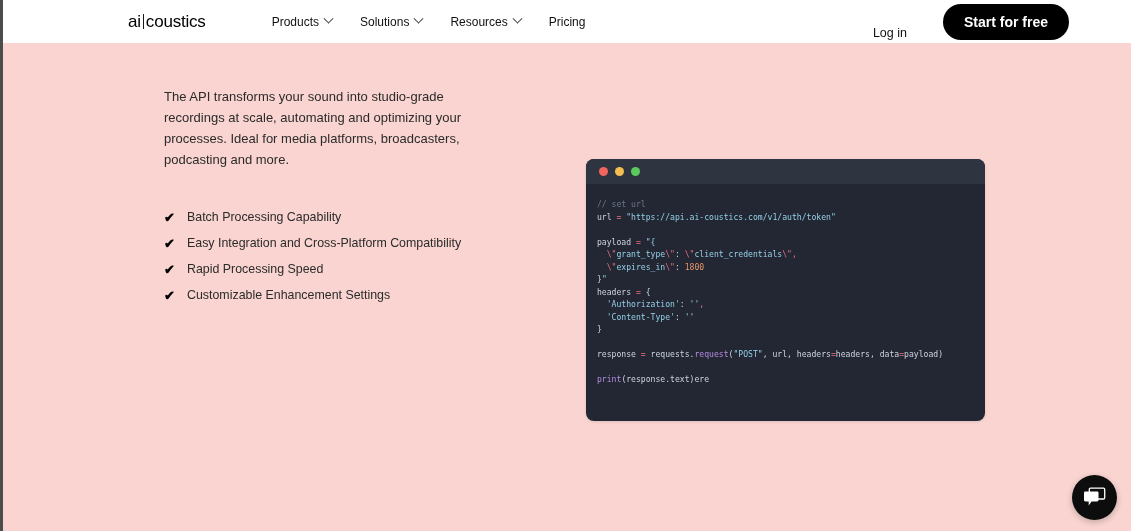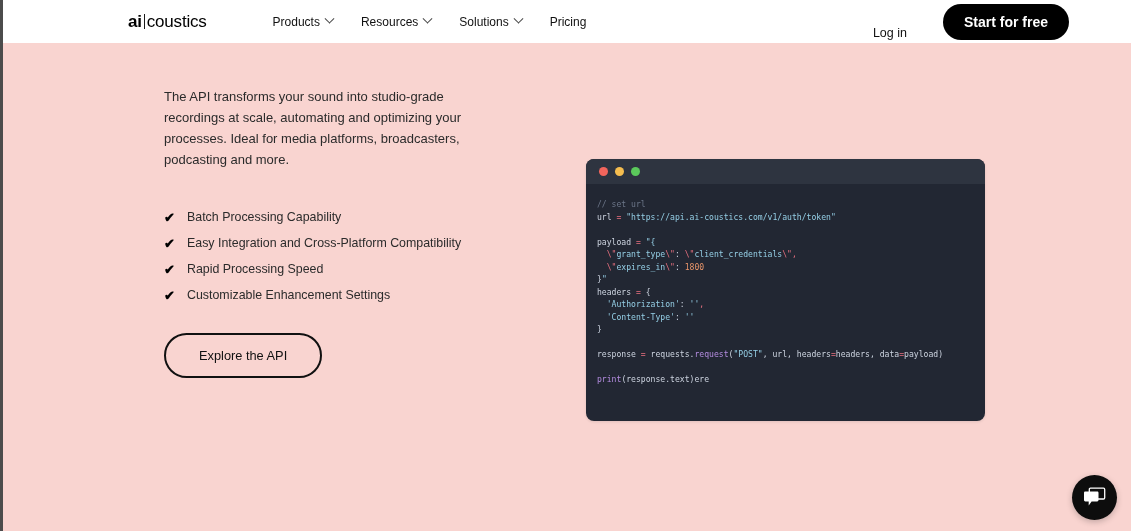--- a/index.html
+++ b/index.html
@@ -39,21 +39,21 @@
 
   .logo {
     display: flex;
     align-items: baseline;
     font-size: 17px;
     color: #000000;
     letter-spacing: -0.2px;
     margin-right: 52px;
     cursor: pointer;
   }
-  .logo-ai { font-weight: 700; }
+  .logo-ai { font-weight: 400; }
   .logo-bar {
     display: inline-block;
     width: 1px;
     height: 15px;
     background: #1a1a1a;
     margin: 0 2px;
     position: relative;
     top: 2px;
   }
   .logo-rest { font-weight: 400; }
@@ -245,25 +245,25 @@
     <span class="logo-bar"></span>
     <span class="logo-rest">coustics</span>
   </div>
 
   <div class="nav-links">
     <div class="nav-item">
       <span>Products</span>
       <span class="chev"></span>
     </div>
     <div class="nav-item">
+      <span>Solutions</span>
+      <span class="chev"></span>
+    </div>
+    <div class="nav-item">
       <span>Resources</span>
-      <span class="chev"></span>
-    </div>
-    <div class="nav-item">
-      <span>Solutions</span>
       <span class="chev"></span>
     </div>
     <div class="nav-item">
       <span>Pricing</span>
     </div>
   </div>
 
   <div class="nav-right">
     <span class="login-link">Log in</span>
     <button class="cta-pill">Start for free</button>
@@ -289,21 +289,20 @@
       <li class="feature-item">
         <span class="check-icon">✔</span>
         <span>Rapid Processing Speed</span>
       </li>
       <li class="feature-item">
         <span class="check-icon">✔</span>
         <span>Customizable Enhancement Settings</span>
       </li>
     </ul>
 
-    <button class="explore-btn">Explore the API</button>
   </div>
 
   <div class="code-window">
     <div class="code-titlebar">
       <span class="dot dot-red"></span>
       <span class="dot dot-yellow"></span>
       <span class="dot dot-green"></span>
     </div>
     <div class="code-body" id="code-body"><div><span class="tok-comment">// set url</span></div><div><span class="tok-plain">url </span><span class="tok-op">=</span><span class="tok-plain"> </span><span class="tok-str">"https://api.ai-coustics.com/v1/auth/token"</span></div><div class="code-blank">&nbsp;</div><div><span class="tok-plain">payload </span><span class="tok-op">=</span><span class="tok-plain"> </span><span class="tok-str">"{</span></div><div><span class="tok-plain">  </span><span class="tok-op">\"</span><span class="tok-str">grant_type</span><span class="tok-op">\"</span><span class="tok-plain">: </span><span class="tok-op">\"</span><span class="tok-str">client_credentials</span><span class="tok-op">\"</span><span class="tok-op">,</span></div><div><span class="tok-plain">  </span><span class="tok-op">\"</span><span class="tok-str">expires_in</span><span class="tok-op">\"</span><span class="tok-plain">: </span><span class="tok-num">1800</span></div><div><span class="tok-plain">}</span><span class="tok-str">"</span></div><div><span class="tok-plain">headers </span><span class="tok-op">=</span><span class="tok-plain"> {</span></div><div><span class="tok-plain">  </span><span class="tok-str">'Authorization'</span><span class="tok-plain">: </span><span class="tok-str">''</span><span class="tok-op">,</span></div><div><span class="tok-plain">  </span><span class="tok-str">'Content-Type'</span><span class="tok-plain">: </span><span class="tok-str">''</span></div><div><span class="tok-plain">}</span></div><div class="code-blank">&nbsp;</div><div><span class="tok-plain">response </span><span class="tok-op">=</span><span class="tok-plain"> requests.</span><span class="tok-func">request</span><span class="tok-plain">(</span><span class="tok-str">"POST"</span><span class="tok-plain">, url, headers</span><span class="tok-op">=</span><span class="tok-plain">headers, data</span><span class="tok-op">=</span><span class="tok-plain">payload)</span></div><div class="code-blank">&nbsp;</div><div><span class="tok-func">print</span><span class="tok-plain">(response.text)ere</span></div></div>
   </div>

